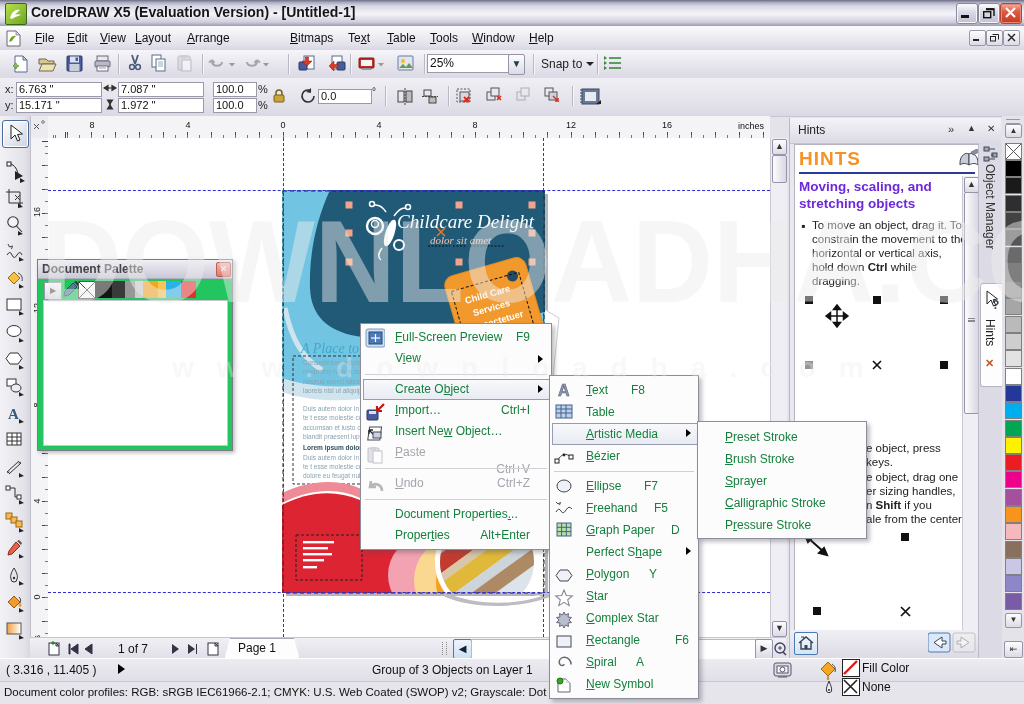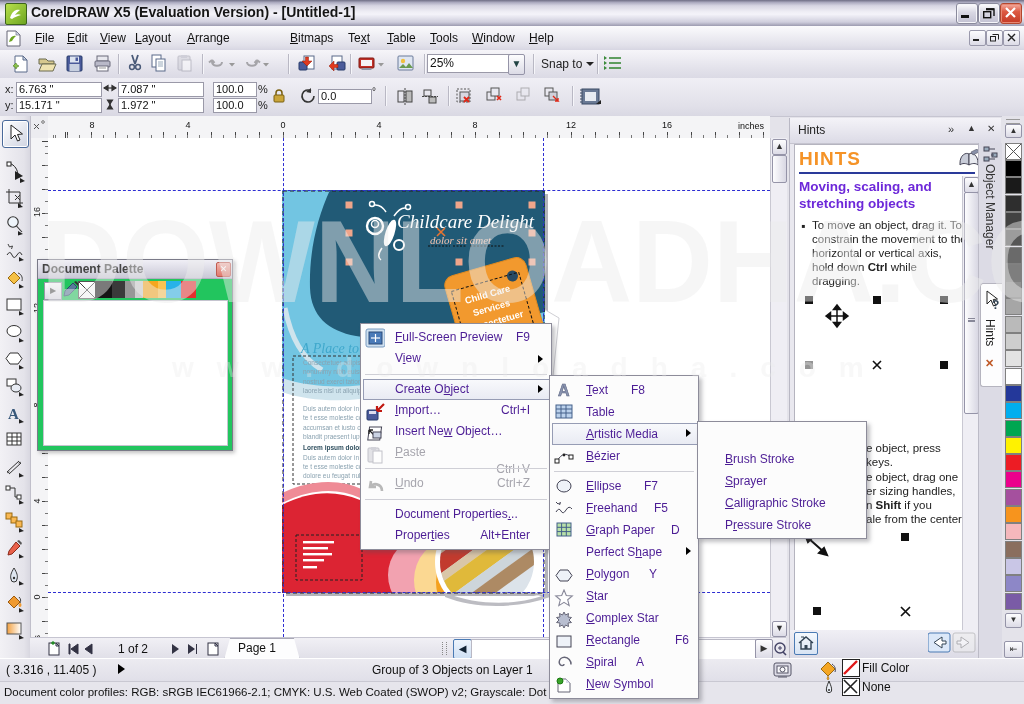--- a/index.html
+++ b/index.html
@@ -49,21 +49,21 @@
   
   #hintspanel{left:789px;top:118px;width:189px;height:540px;background:#e9e8ef;border-left:1px solid #b9b8c4;}
   #tabstrip{left:978px;top:143px;width:24px;height:515px;background:#dcdbe5;border-left:1px solid #bcbbc7;}
   #palette{left:1002px;top:116px;width:22px;height:542px;background:#e4e3ea;}
   .sw{left:3px;width:15px;height:15px;border:1px solid #808080;}
   
   #statusbar{left:0;top:658px;width:1024px;height:23px;background:linear-gradient(#ecebf1,#e0dfe8);border-top:1px solid #fff;font-size:12px;color:#111;}
   #statusbar2{left:0;top:681px;width:1024px;height:23px;background:#e6e5ec;border-top:1px solid #c9c8d2;font-size:11.5px;color:#111;}
   
   .pmenu{background:#fcfcfc;border:1px solid #8d8c9a;box-shadow:3px 3px 4px rgba(80,80,90,.35);}
-  .mi{position:absolute;left:1px;right:1px;font-size:12px;color:#4c1d95;}
+  .mi{position:absolute;left:1px;right:1px;font-size:12px;color:#15803d;}
   .mi .lbl{position:absolute;}
   .mi .sc{position:absolute;}
   .mi.dis{color:#a6a5ad;}
   .msep{position:absolute;left:4px;right:4px;border-top:1px solid #cfcfd6;}
   .hi{background:linear-gradient(#f8f9fc,#e9ebf3);border:1px solid #969cb4;}
   .arrow{position:absolute;width:0;height:0;border-left:5px solid #000;border-top:4px solid transparent;border-bottom:4px solid transparent;}
   .micon{position:absolute;left:4px;width:20px;height:20px;}
 </style>
 </head>
 <body>
@@ -645,21 +645,21 @@
     <g stroke="#334" fill="none">
       <rect x="1" y="3" width="10" height="12" fill="#fff"></rect>
         <path d="M8,3 l3,3 h-3 z" fill="#dde"></path>
         <path d="M3,1 h4 M5,-1 v4" stroke="#080" transform="translate(0,2)"></path>
       <g fill="#334">
           <path d="M22,4 v10 l-1,0 v-10z M30,4 l-7,5 7,5 z"></path>
           <path d="M44,4 l-7,5 7,5 z"></path>
         </g>
     </g>
   </svg>
-  <div class="abs" style="left:88px;top:4px;font-size:12px;color:#111;">1 of 2</div>
+  <div class="abs" style="left:88px;top:4px;font-size:12px;color:#111;">1 of 7</div>
   <svg class="abs" style="left:140px;top:2px;" width="90" height="18">
     <g fill="#334">
         <path d="M2,4 l7,5 -7,5 z"></path>
         <path d="M18,4 l7,5 -7,5 z M26,4 h1 v10 h-1 z"></path>
       </g>
     <g stroke="#334">
         <rect x="38" y="3" width="10" height="12" fill="#fff"></rect>
         <path d="M45,3 l3,3 h-3 z" fill="#dde"></path>
       </g>
   </svg>
@@ -1016,20 +1016,23 @@
   <svg class="micon" style="top:301px;" width="22" height="18">
       <path d="M4,2 h8 l4,4 v9 h-12z" fill="#fff" stroke="#667"></path>
       <path d="M12,2 l4,4 h-4z" fill="#dde"></path>
       <circle cx="6" cy="4" r="3" fill="#3aa32a" stroke="#1a7a10"></circle>
     </svg>
   <div class="mi" style="top:297px;height:22px;">
       <span class="lbl" style="left:35px;top:4px;"><u>N</u>ew Symbol</span>
     </div>
 </div>
 <div class="abs pmenu" id="menu3" style="left:697px;top:421px;width:168px;height:116px;">
+  <div class="mi" style="top:4px;height:22px;">
+      <span class="lbl" style="left:26px;top:4px;"><u>P</u>reset Stroke</span>
+    </div>
   <div class="mi" style="top:26px;height:22px;">
       <span class="lbl" style="left:26px;top:4px;"><u>B</u>rush Stroke</span>
     </div>
   <div class="mi" style="top:48px;height:22px;">
       <span class="lbl" style="left:26px;top:4px;"><u>S</u>prayer</span>
     </div>
   <div class="mi" style="top:70px;height:22px;">
       <span class="lbl" style="left:26px;top:4px;"><u>C</u>alligraphic Stroke</span>
     </div>
   <div class="mi" style="top:92px;height:22px;">

